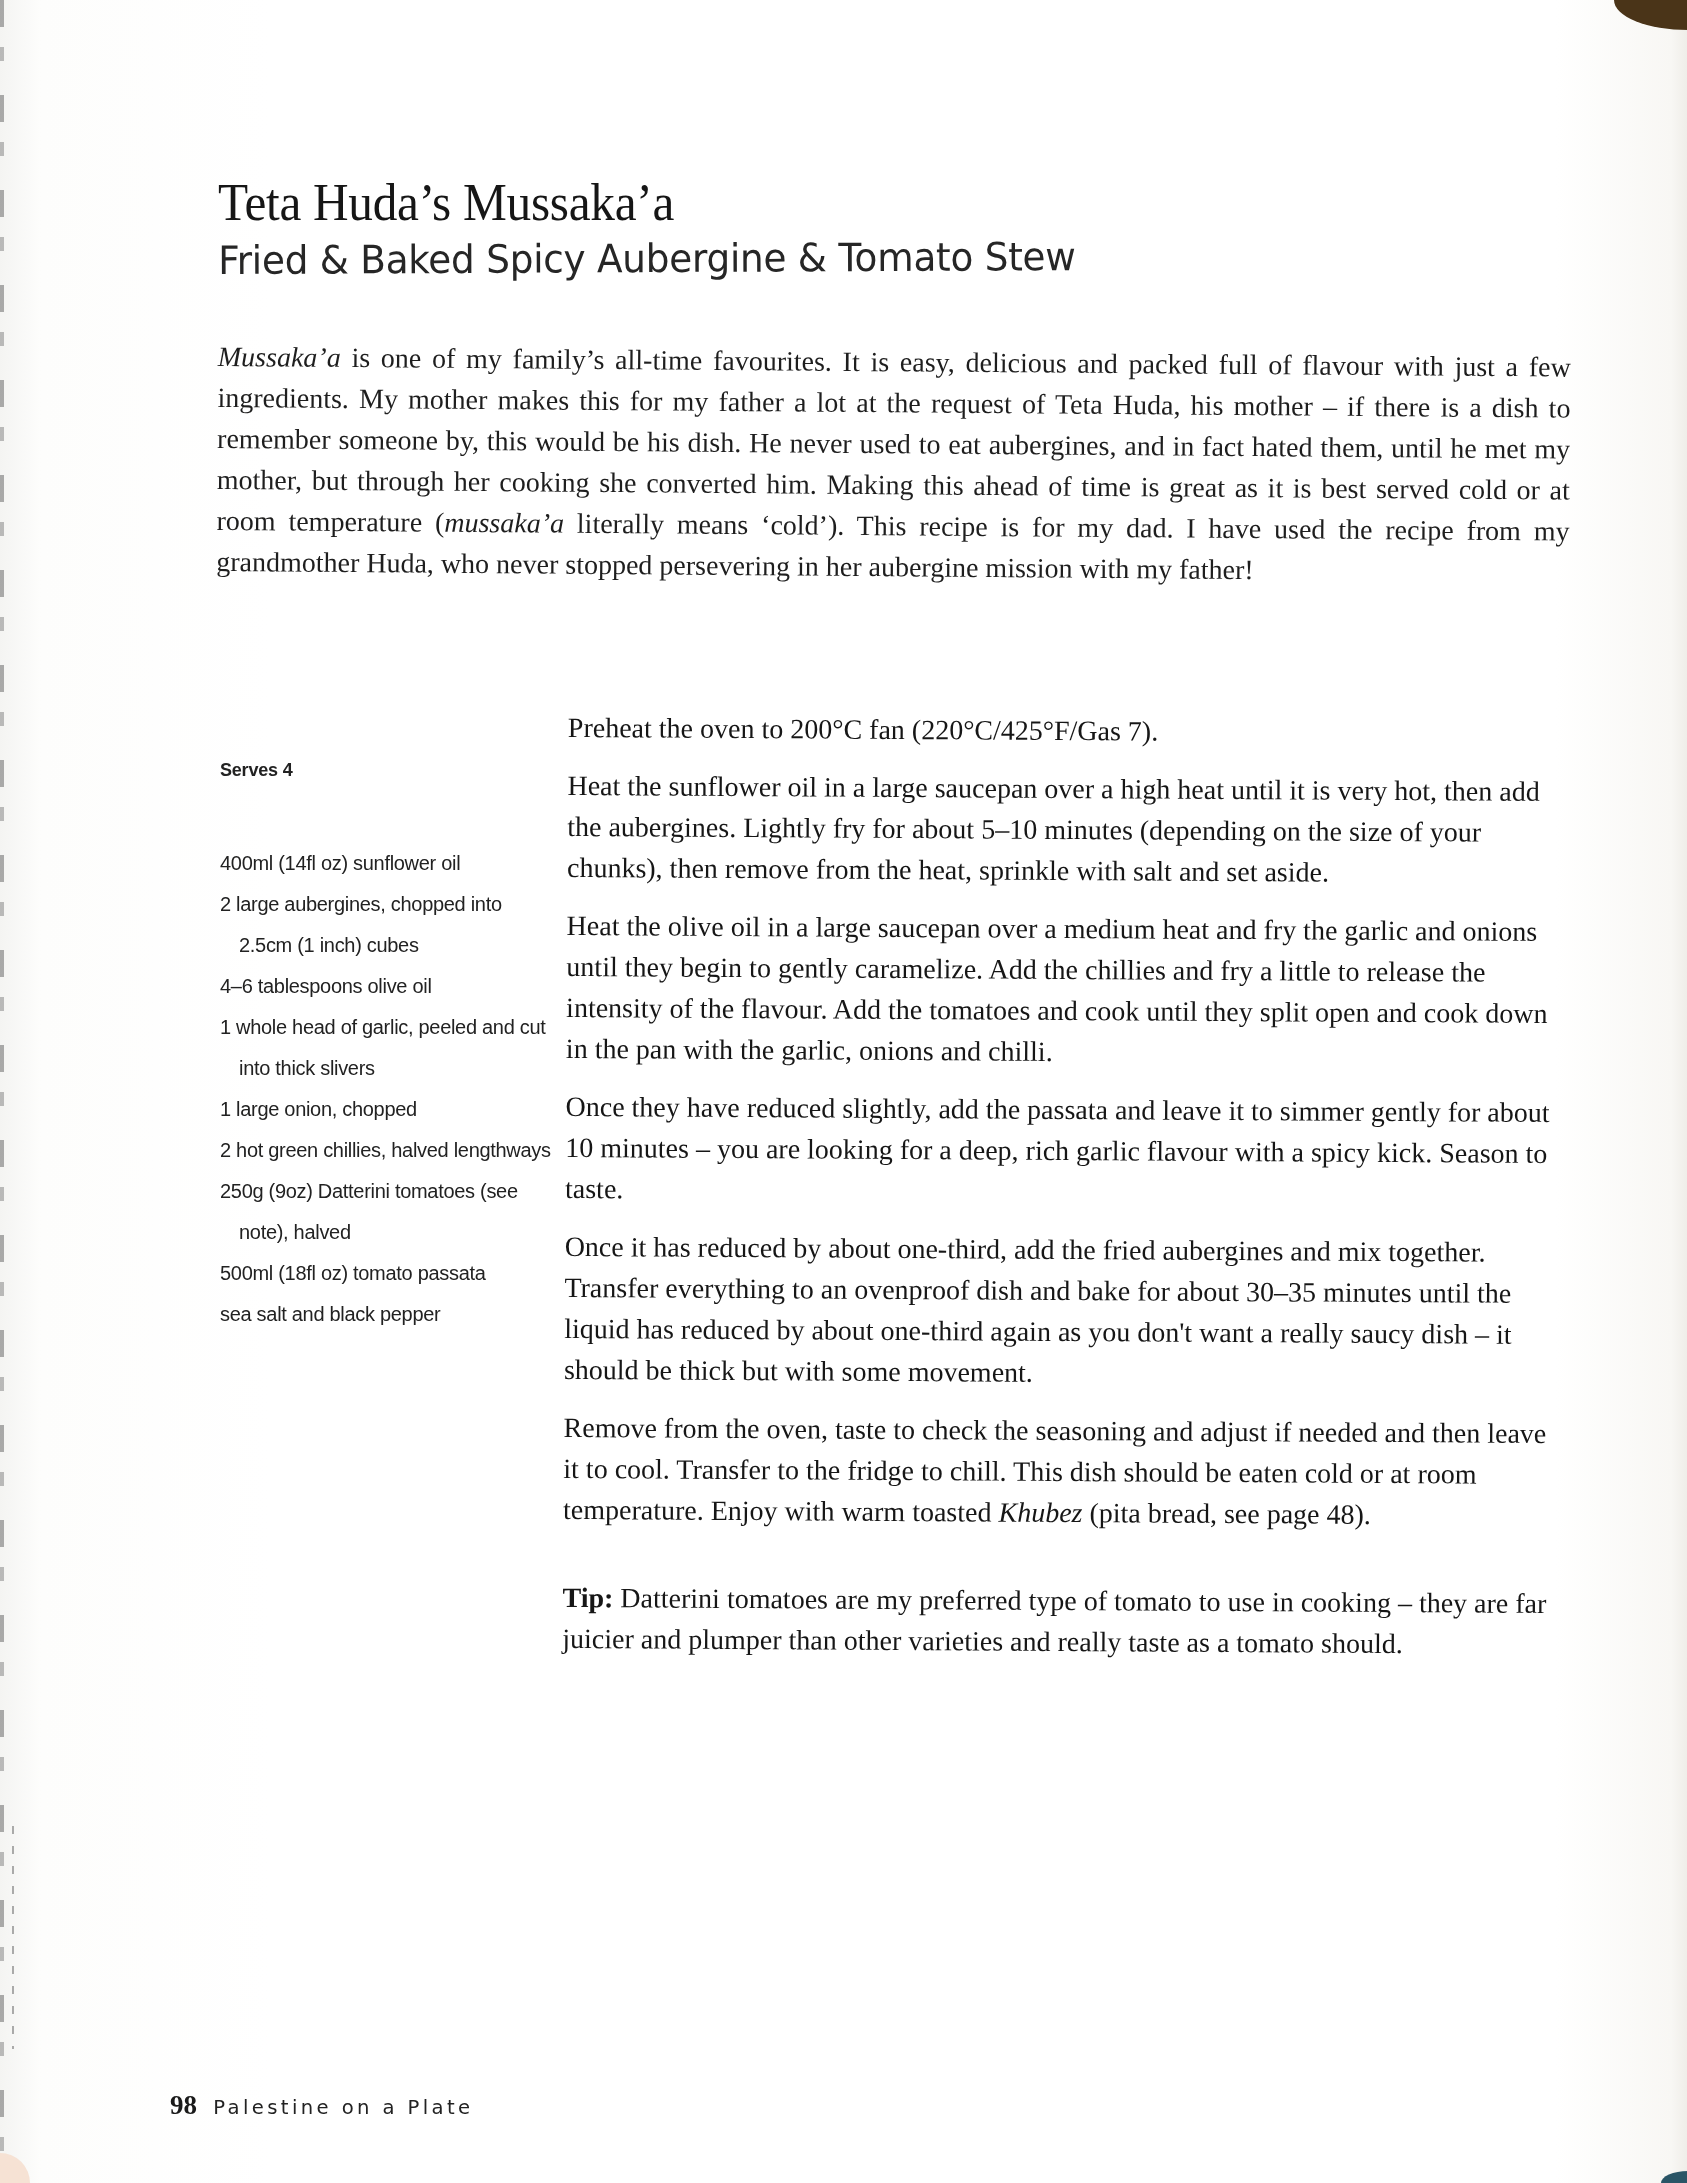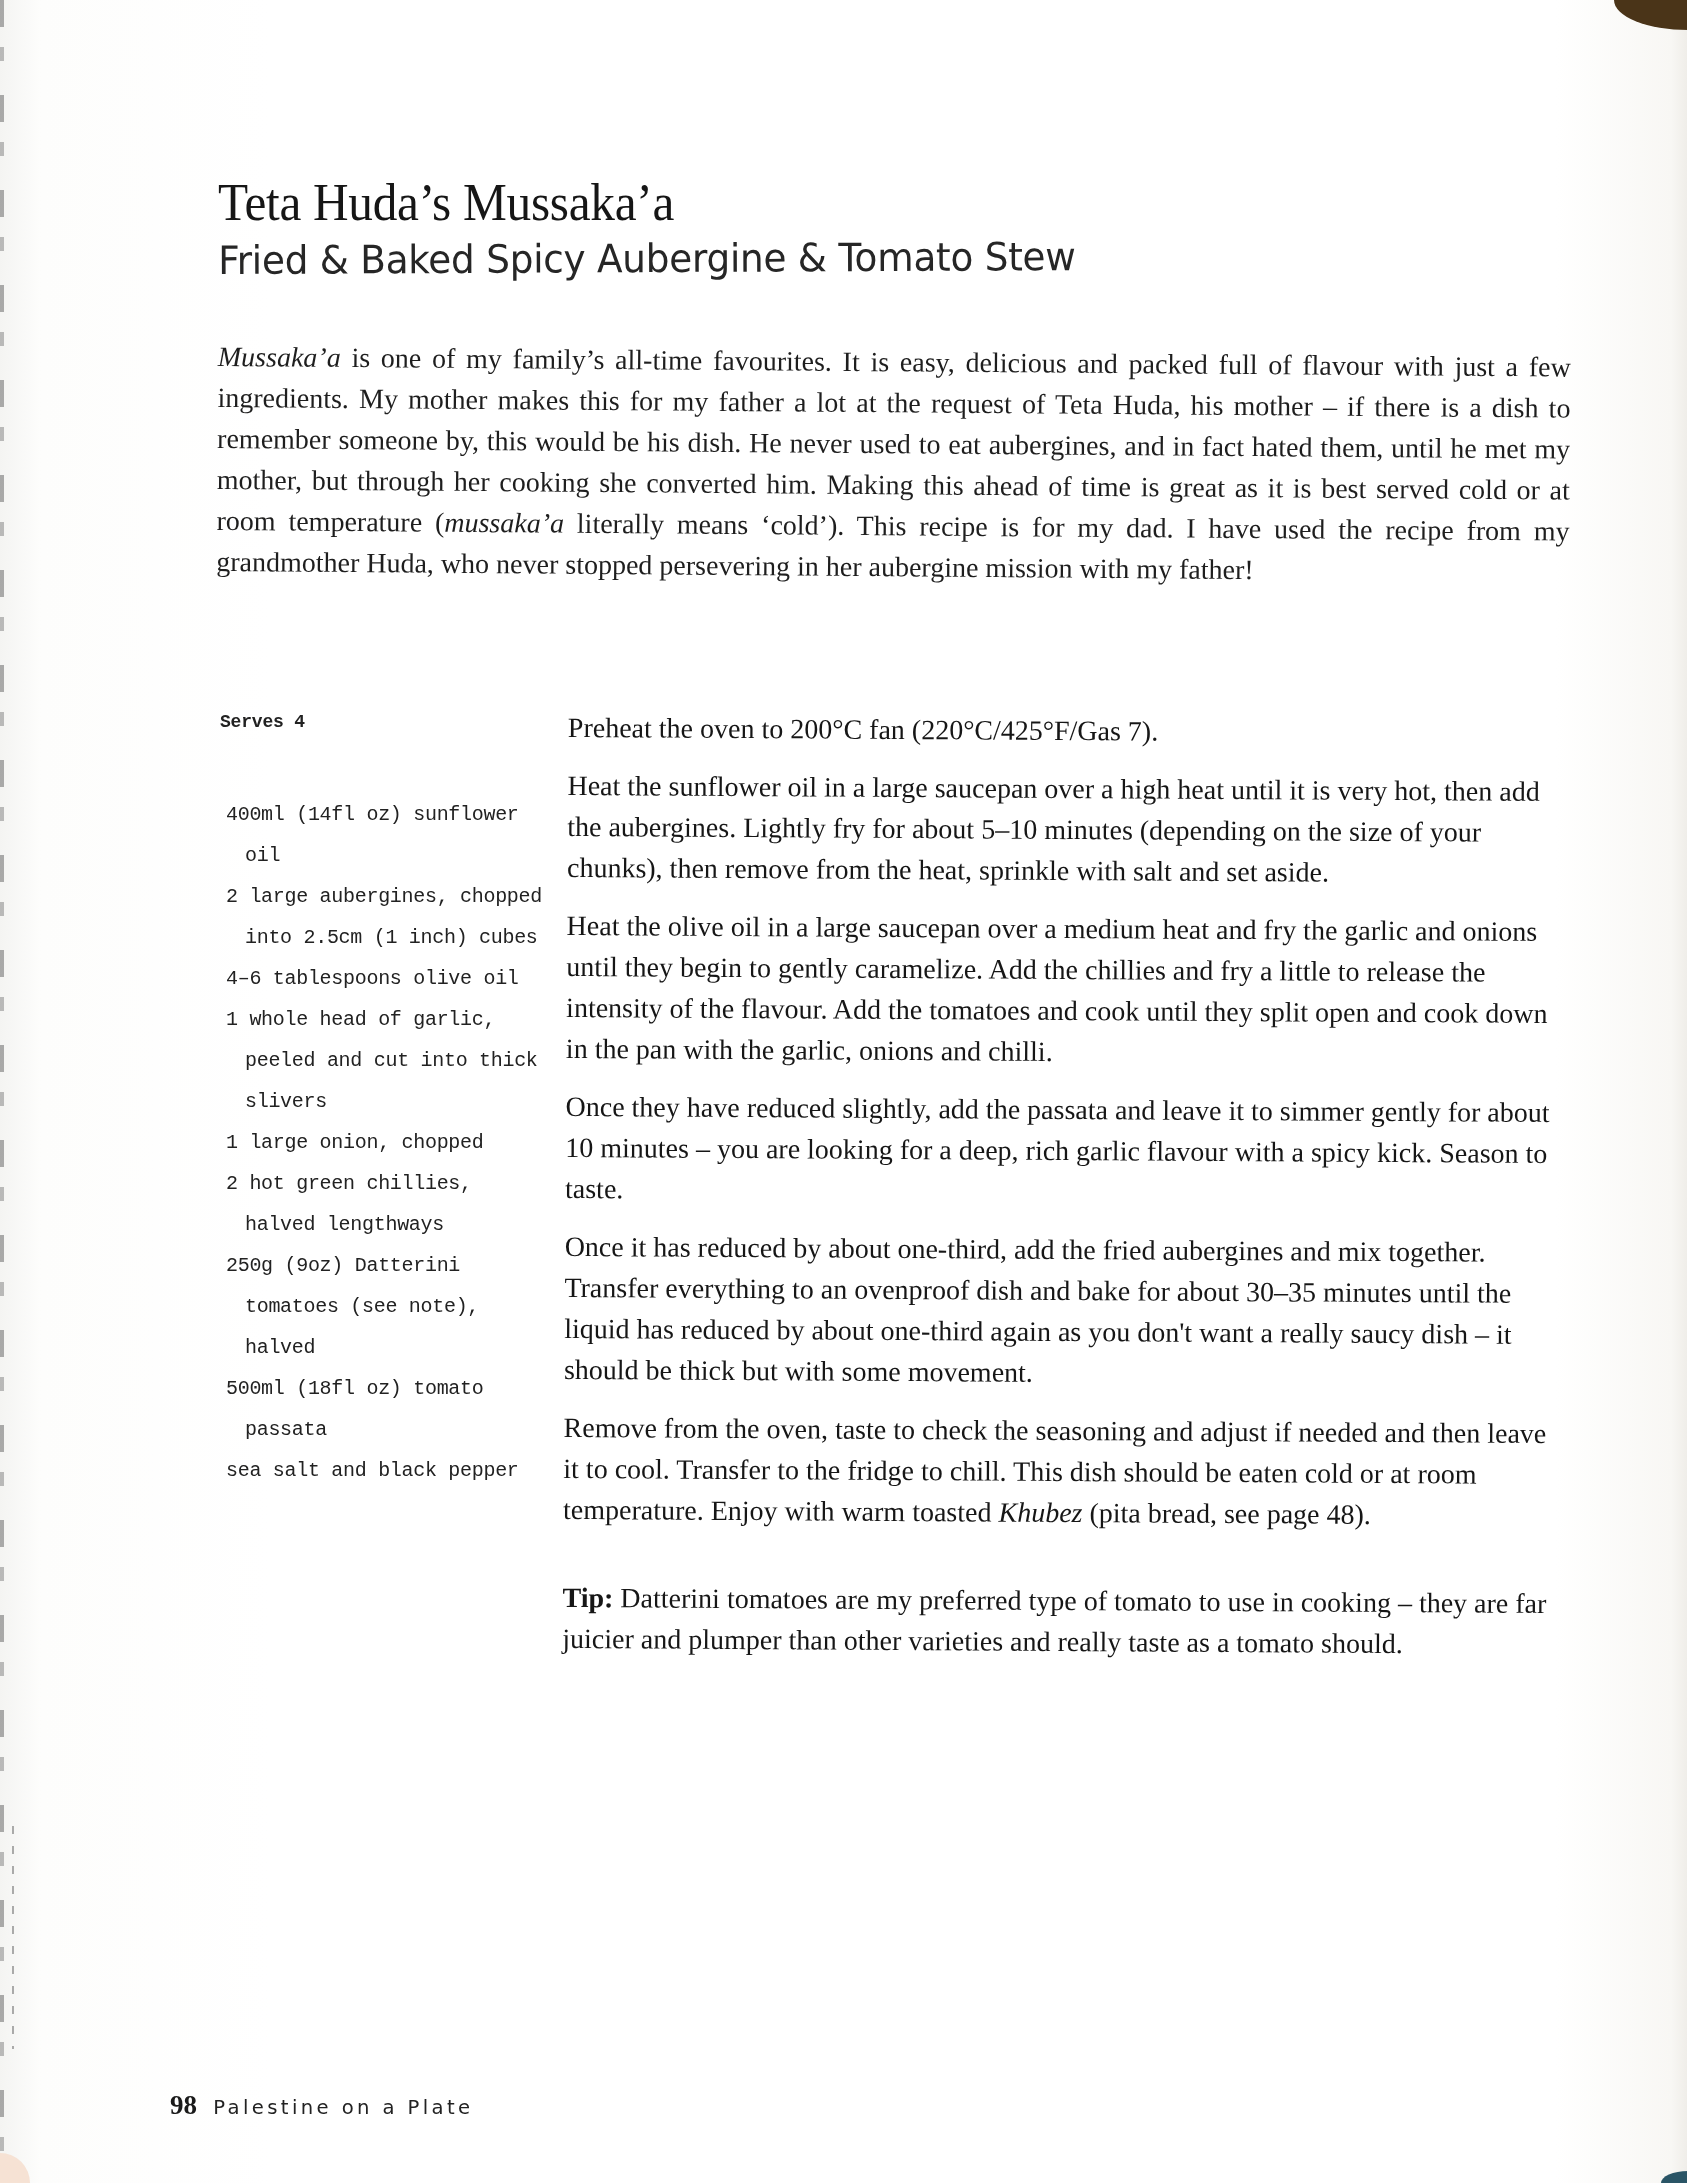--- a/index.html
+++ b/index.html
@@ -107,34 +107,34 @@
       margin: 0;
       text-align: justify;
       transform: rotate(0.45deg);
       transform-origin: left top;
     }
     .intro em { font-style: italic; margin-top: 16px; }
 
     .ingredients {
       position: absolute;
       left: 220px;
-      top: 712px;
+      top: 760px;
       width: 338px;
-      font-family: Liberation Mono, monospace;
+      font-family: Liberation Sans, sans-serif;
       color: #222;
     }
     .serves {
       font-size: 18px;
       font-weight: bold;
       margin: 0 0 62px 0;
       letter-spacing: -0.2px;
     }
     .ing-list {
       list-style: none;
-      margin: 6px;
+      margin: 0;
       padding: 0;
     }
     .ing-item {
       font-size: 20px;
       line-height: 41px;
       padding-left: 19px;
       text-indent: -19px;
       letter-spacing: -0.3px;
     }
 

